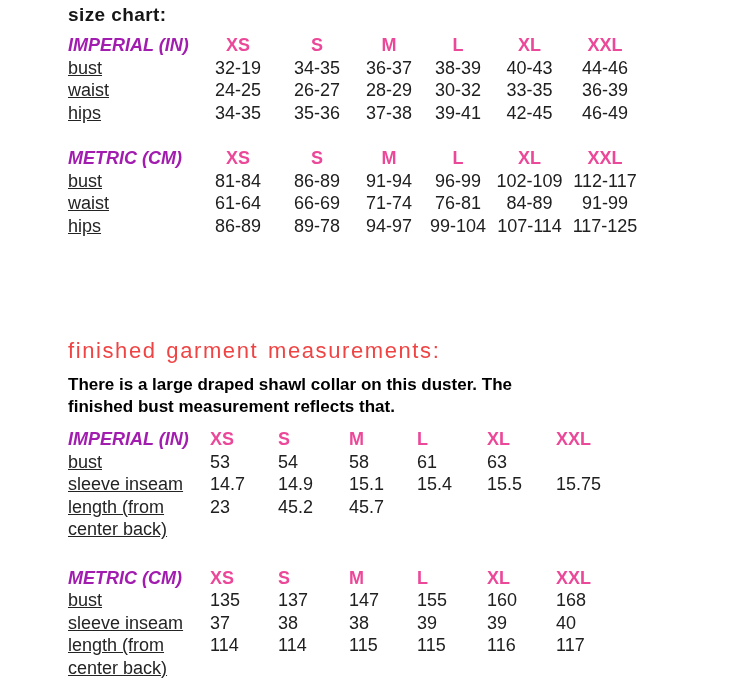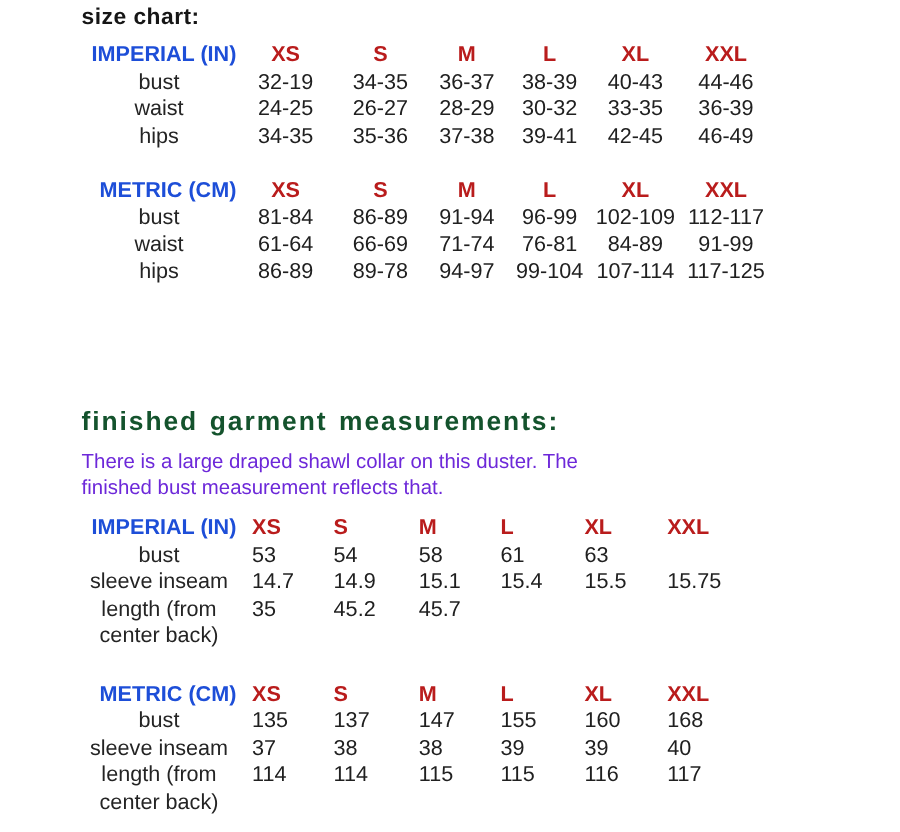--- a/index.html
+++ b/index.html
@@ -17,57 +17,59 @@
     margin: 0;
     font-size: 19px;
     font-weight: bold;
     letter-spacing: 0.4px;
     line-height: 23px;
     color: #161616;
   }
   .finished-title {
     margin: 100px 0 0 0;
     font-size: 22px;
-    font-weight: bold;
+    font-weight: normal;
     letter-spacing: 1.6px;
     word-spacing: 2px;
     line-height: 28px;
-    color: #14532d;
+    color: #ef4444;
   }
   .note {
     margin: 9px 0 0 0;
     width: 475px;
     font-size: 17px;
     line-height: 21.5px;
-    color: #6d28d9;
+    color: #000000;
+    font-weight: bold;
   }
 
   .tbl { font-size: 18px; }
   .tbl.sc1 { margin-top: 8px; }
   .tbl.sc2 { margin-top: 23px; }
   .tbl.fg1 { margin-top: 11px; }
   .tbl.fg2 { margin-top: 26px; }
 
   .trow { display: grid; line-height: 22.5px; }
   .sc .trow { grid-template-columns: 129px 82px 76px 68px 70px 73px 78px; }
   .fg .trow { grid-template-columns: 129px 68px 71px 68px 70px 69px 110px; }
 
   .lbl {
-    text-align: center;
+    text-align: left;
     color: #242424;
+    text-decoration: underline;
   }
   .unit {
-    text-align: right;
-    font-weight: bold;
-    color: #1d4ed8;
+    font-weight: bold;
+    color: #a21caf;
     white-space: nowrap;
+    font-style: italic;
   }
   .hdr {
     font-weight: bold;
-    color: #b91c1c;
+    color: #ec4899;
     white-space: nowrap;
   }
   .cell { white-space: nowrap; color: #202020; }
 
   
   .sc .hdr, .sc .cell { text-align: center; }
   
   .fg .hdr, .fg .cell { text-align: left; padding-left: 13px; }
 </style>
 </head>
@@ -181,21 +183,21 @@
       <div class="lbl">sleeve inseam</div>
       <div class="cell">14.7</div>
       <div class="cell">14.9</div>
       <div class="cell">15.1</div>
       <div class="cell">15.4</div>
       <div class="cell">15.5</div>
       <div class="cell">15.75</div>
     </div>
     <div class="trow">
       <div class="lbl">length (from center back)</div>
-      <div class="cell">35</div>
+      <div class="cell">23</div>
       <div class="cell">45.2</div>
       <div class="cell">45.7</div>
     </div>
   </div>
 
   <div class="tbl fg fg2">
     <div class="trow">
       <div class="unit">METRIC (CM)</div>
       <div class="hdr">XS</div>
       <div class="hdr">S</div>

